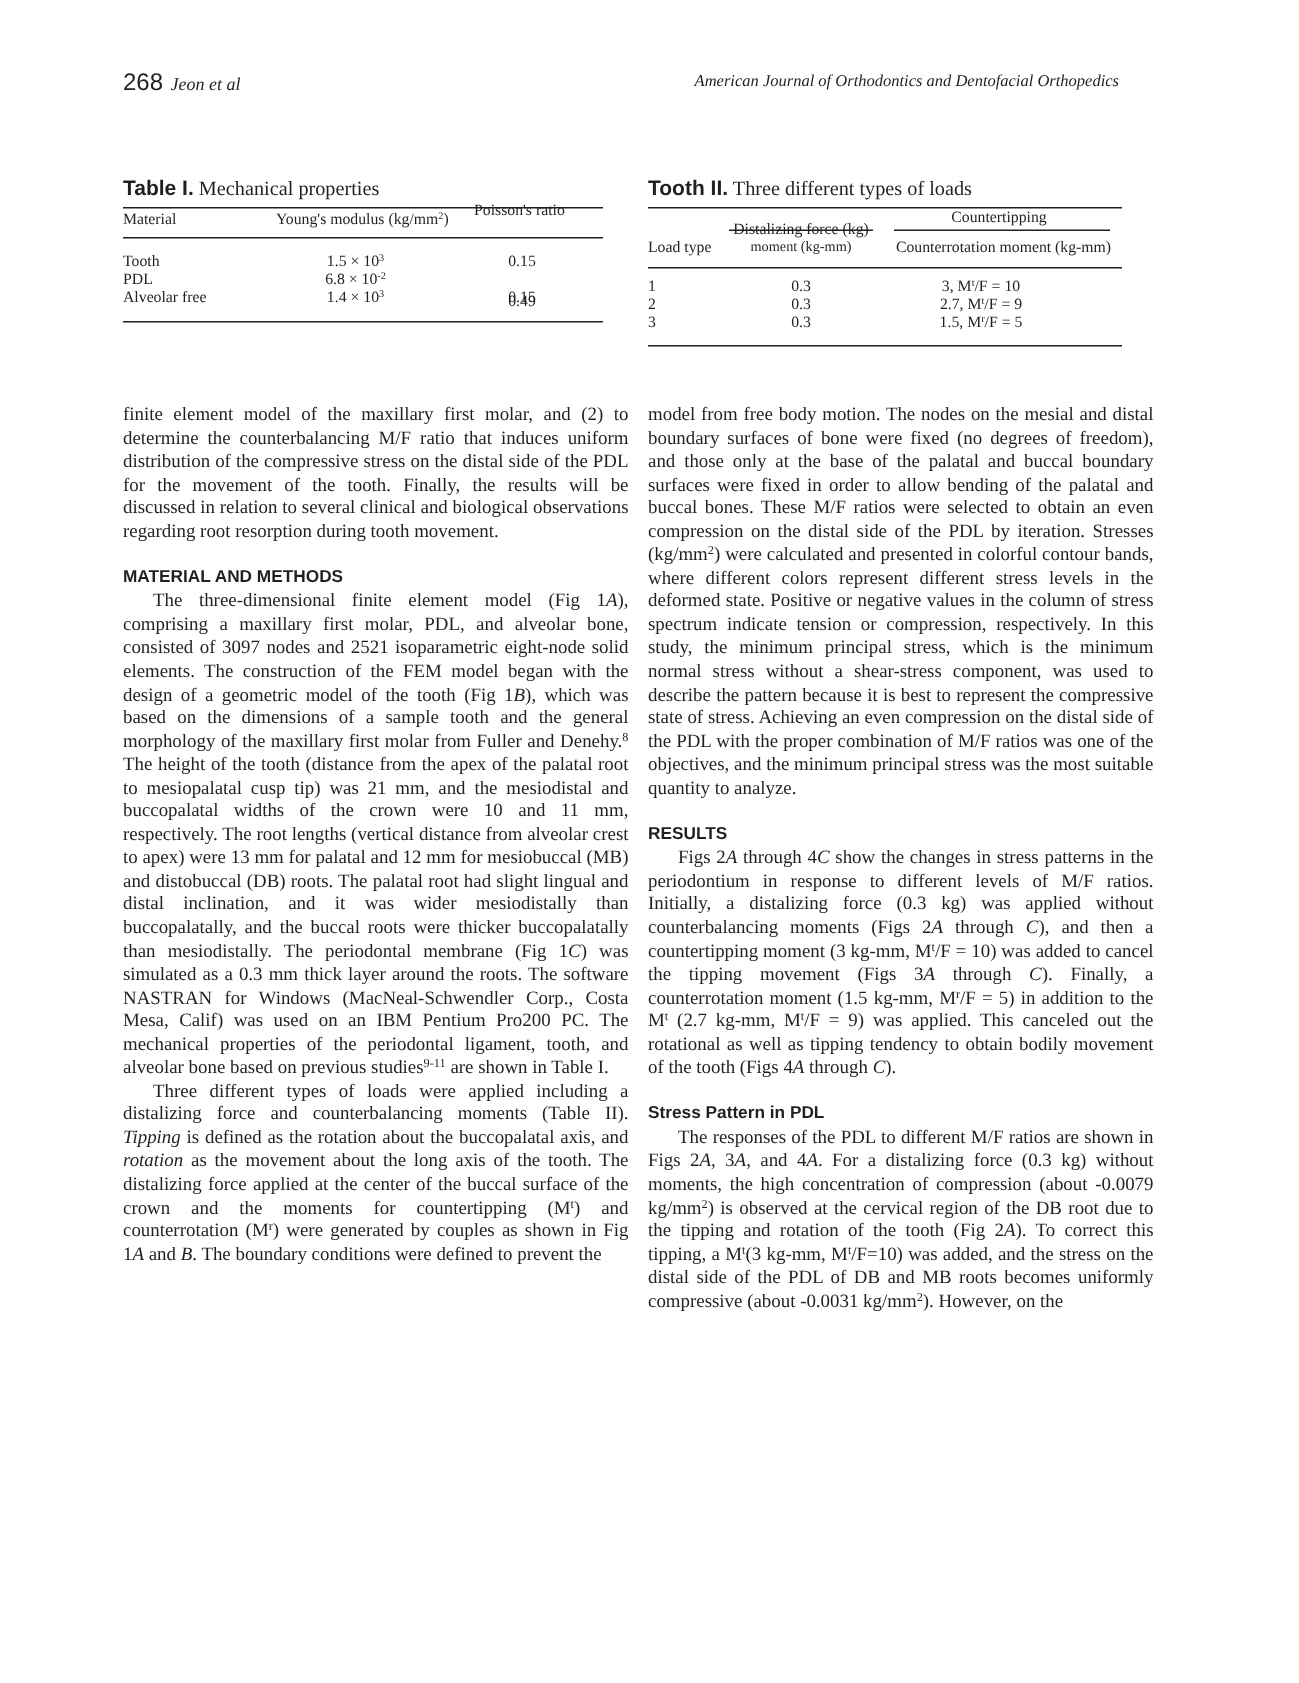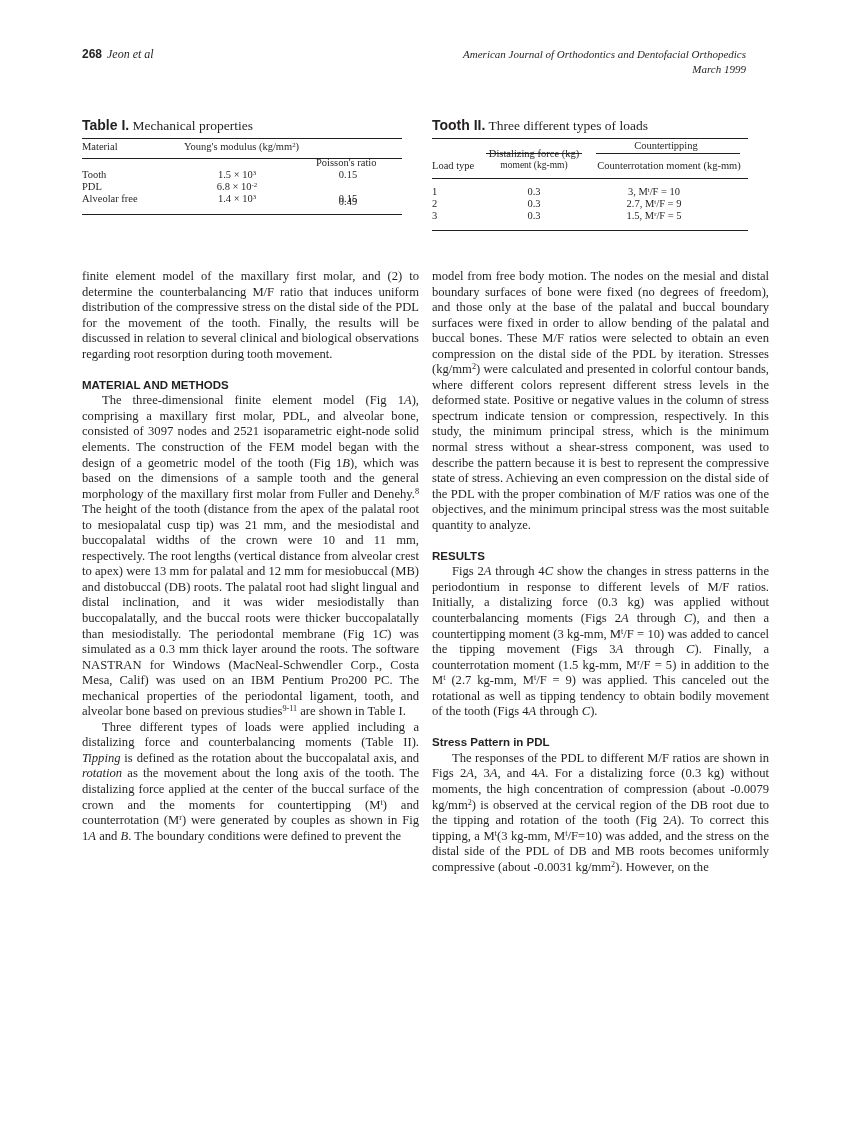--- a/index.html
+++ b/index.html
@@ -2,21 +2,21 @@
 <html><head>
 <meta charset="utf-8">
 <style>
   html, body { margin: 0; padding: 0; background: #ffffff; }
   body { width: 866px; height: 1122px; position: relative; overflow: hidden;
          font-family: "Liberation Serif", "DejaVu Serif", serif; color: #231f20; }
   .abs { position: absolute; }
 
   
   #hdr-left { left: 82px; top: 47px; font-size: 12px; }
-  #hdr-left .pnum { font-family: "Liberation Sans", sans-serif; font-weight: bold; font-size: 12px; margin-right: 5px; }
+  #hdr-left .pnum { font-family: "Liberation Sans", sans-serif; font-weight: normal; font-size: 16px; margin-right: 5px; }
   #hdr-left .auth { font-style: italic; }
   #hdr-right { right: 120px; top: 47px; font-size: 11px; font-style: italic; text-align: right; line-height: 15px; }
 
   
   .tbl-title { font-size: 13.5px; white-space: nowrap; }
   .tbl-title .lbl { font-family: "Liberation Sans", sans-serif; font-weight: bold; font-size: 14px; }
   .rule { position: absolute; height: 0; border-top: 1px solid #231f20; }
   .rule.thick { border-top-width: 1.5px; }
   .th { font-size: 10.5px; white-space: nowrap; }
   .td { font-size: 10.5px; white-space: nowrap; line-height: 12px; }
@@ -31,32 +31,31 @@
   .col .gap { height: 15.5px; }
 </style>
 </head>
 <body>
 
 <div id="hdr-left" class="abs">
   <span class="pnum">268</span><span class="auth">Jeon et al</span>
 </div>
 <div id="hdr-right" class="abs">
   <div>American Journal of Orthodontics and Dentofacial Orthopedics</div>
-  <div>March 1999</div>
 </div>
 
 <div>
   <div class="abs tbl-title" style="left:82px; top:117px;">
     <span class="lbl">Table I.</span>
     <span>Mechanical properties</span>
   </div>
   <div class="rule" style="left:82px; width:320px; top:138px;"></div>
   <div class="abs th" style="left:82px; top:141px;">Material</div>
   <div class="abs th" style="left:184px; top:141px;"><span>Young's modulus (kg/mm</span><sup>2</sup><span>)</span></div>
-  <div class="abs th" style="left:316px; top:157px;text-align:center;">Poisson's ratio</div>
+  <div class="abs th" style="left:316px; top:135px;text-align:center;">Poisson's ratio</div>
   <div class="rule thick" style="left:82px; width:320px; top:158px;"></div>
 
   <div class="abs td" style="left:82px; top:169px;">Tooth</div>
   <div class="abs td c" style="left:192px; width:90px; top:169px;"><span>1.5 × 10</span><sup>3</sup></div>
   <div class="abs td c" style="left:318px; width:60px; top:169px;">0.15</div>
 
   <div class="abs td" style="left:82px; top:181px;">PDL</div>
   <div class="abs td c" style="left:192px; width:90px; top:181px;"><span>6.8 × 10</span><sup>-2</sup></div>
   <div class="abs td c" style="left:318px; width:60px; top:196px;">0.49</div>
 

